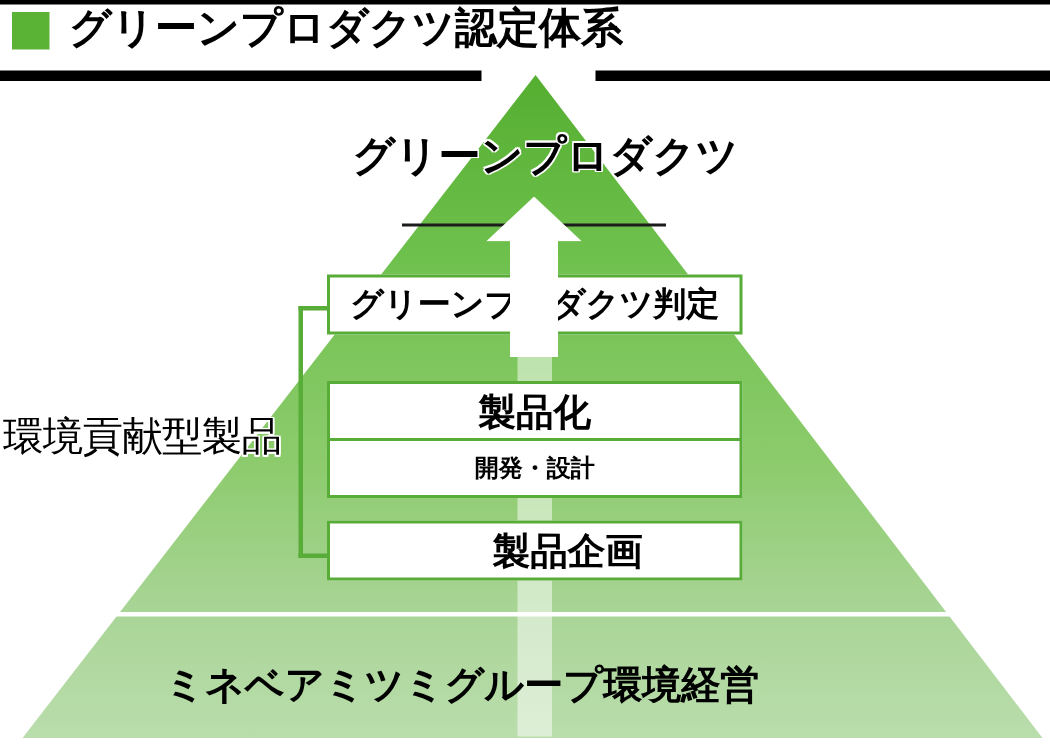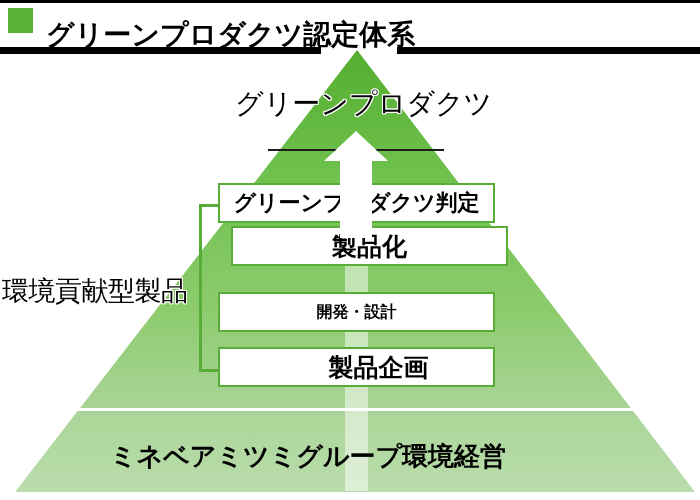--- a/index.html
+++ b/index.html
@@ -16,21 +16,21 @@
     width:700px;height:500px;position:relative;overflow:hidden;
     background:#ffffff;
     font-family:"DejaVu Sans","Liberation Sans",sans-serif;
     color:var(--text);
   }
   .abs{position:absolute;}
 
   
   .top-bar{left:0;top:0;width:700px;height:3px;background:var(--rule);z-index:8;}
   .title-square{left:8px;top:8px;width:25px;height:25px;background:var(--accent-green);z-index:8;}
-  .page-title{left:46px;top:16px;font-size:28px;font-weight:bold;white-space:nowrap;z-index:8;}
+  .page-title{left:46px;top:0;font-size:28px;font-weight:bold;white-space:nowrap;z-index:8;}
   .title-rule{left:0;top:47px;width:700px;height:7px;background:var(--rule);z-index:1;}
   .rule-notch{left:321px;top:46px;width:76px;height:9px;background:#ffffff;z-index:2;}
 
   
   .pyramid{
     left:15px;top:50px;width:680px;height:442px;z-index:3;
     clip-path:polygon(50.3% 0,100% 100%,0 100%);
     background:linear-gradient(to bottom,
       var(--pyramid-top) 0%,
       #6FC14E 28%,
@@ -59,32 +59,32 @@
   }
 
   
   .stage{
     left:218px;width:277px;height:40px;z-index:5;
     background:#ffffff;border:2px solid var(--box-border);box-sizing:border-box;
     display:flex;align-items:center;justify-content:center;
     font-weight:bold;white-space:nowrap;
   }
   .stage-0{top:183px;font-size:22px;}
-  .stage-1{top:226px;font-size:25px;margin-left:13px;}
+  .stage-1{top:254px;font-size:25px;}
   .stage-2{top:292px;font-size:16px;}
   .stage-3{top:347px;font-size:25px;padding-left:44px;}
 
   
   .outlined{
     text-shadow:-1px -1px 0 #fff,1px -1px 0 #fff,-1px 1px 0 #fff,1px 1px 0 #fff,
                  0 -1px 0 #fff,0 1px 0 #fff,-1px 0 0 #fff,1px 0 0 #fff;
   }
   .peak-label{
     left:235px;top:85px;width:245px;text-align:center;z-index:7;
-    font-size:28px;font-weight:normal;white-space:nowrap;
+    font-size:28px;font-weight:bold;white-space:nowrap;
   }
   .side-label{
     left:2px;top:273px;width:200px;z-index:7;
     font-size:27px;font-weight:normal;white-space:nowrap;letter-spacing:-0.5px;
   }
   .base-label{
     left:110px;top:439px;width:500px;z-index:7;
     font-size:26px;font-weight:bold;white-space:nowrap;
   }
 </style>

